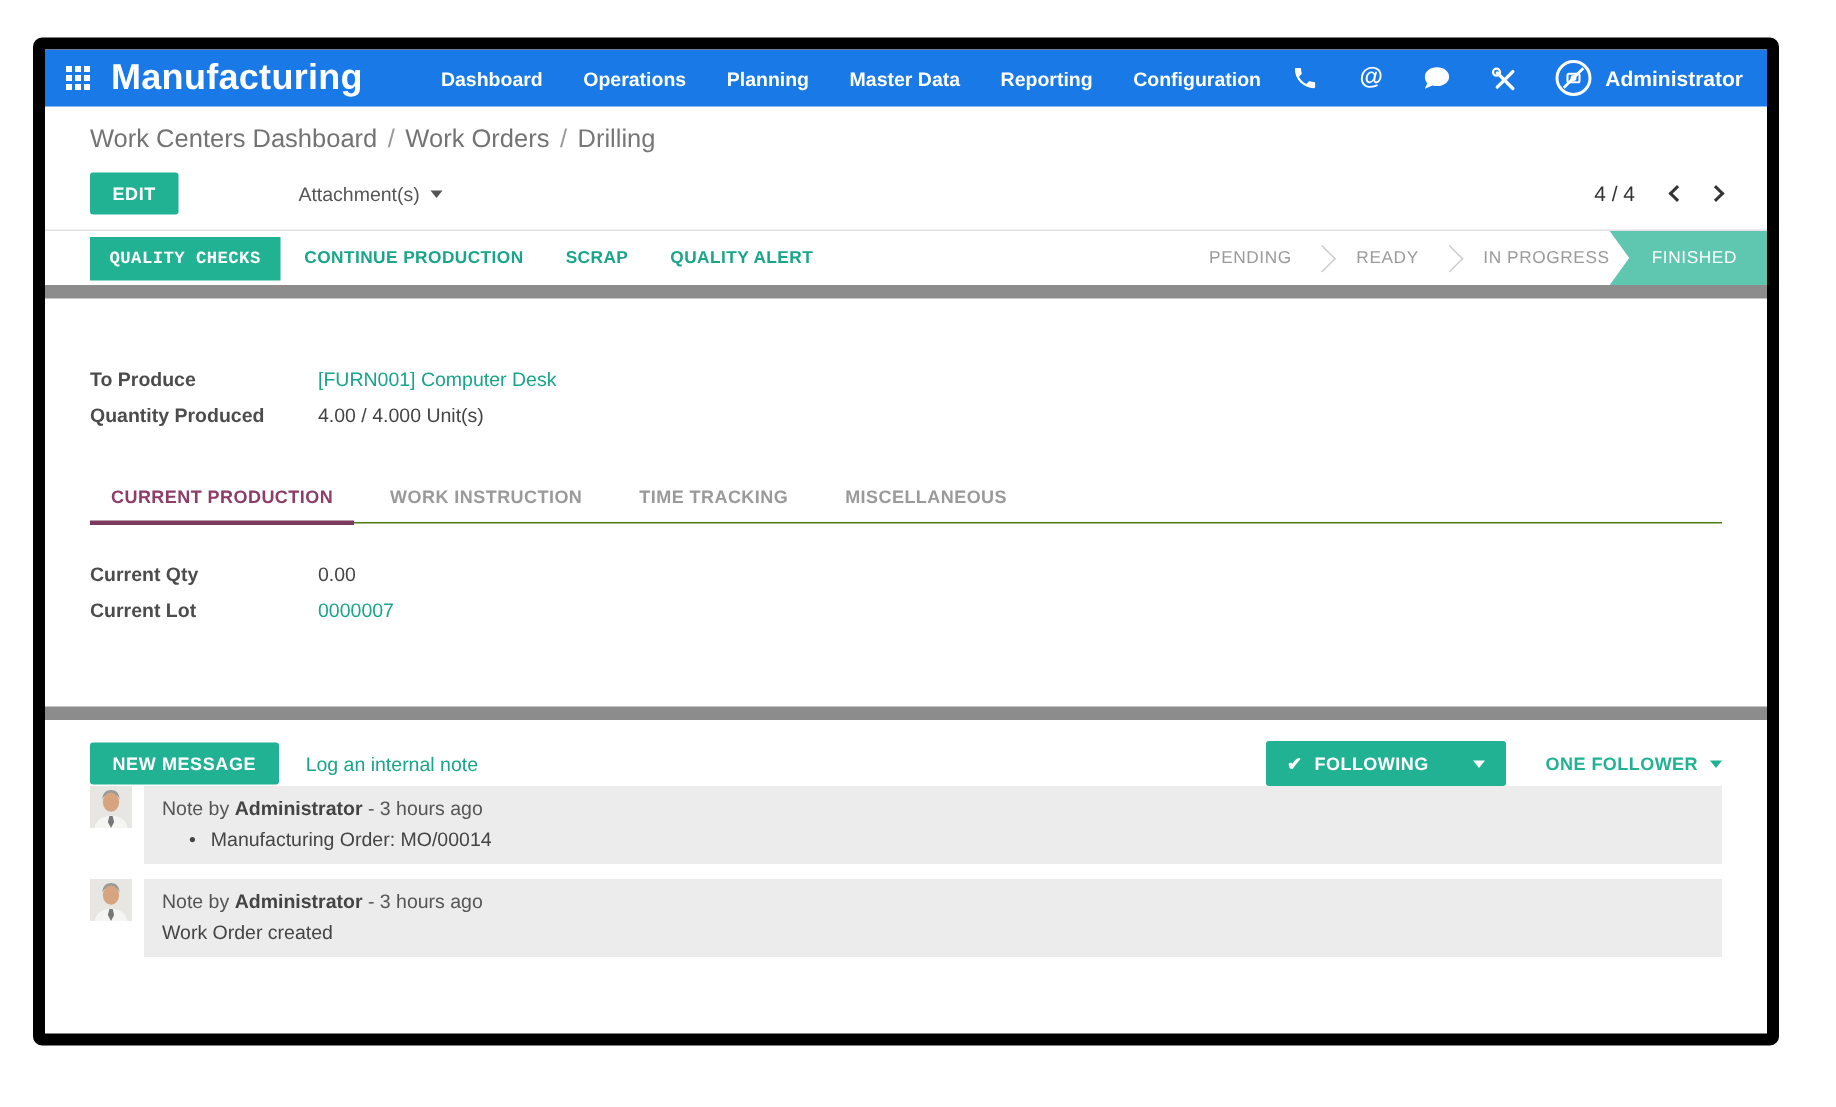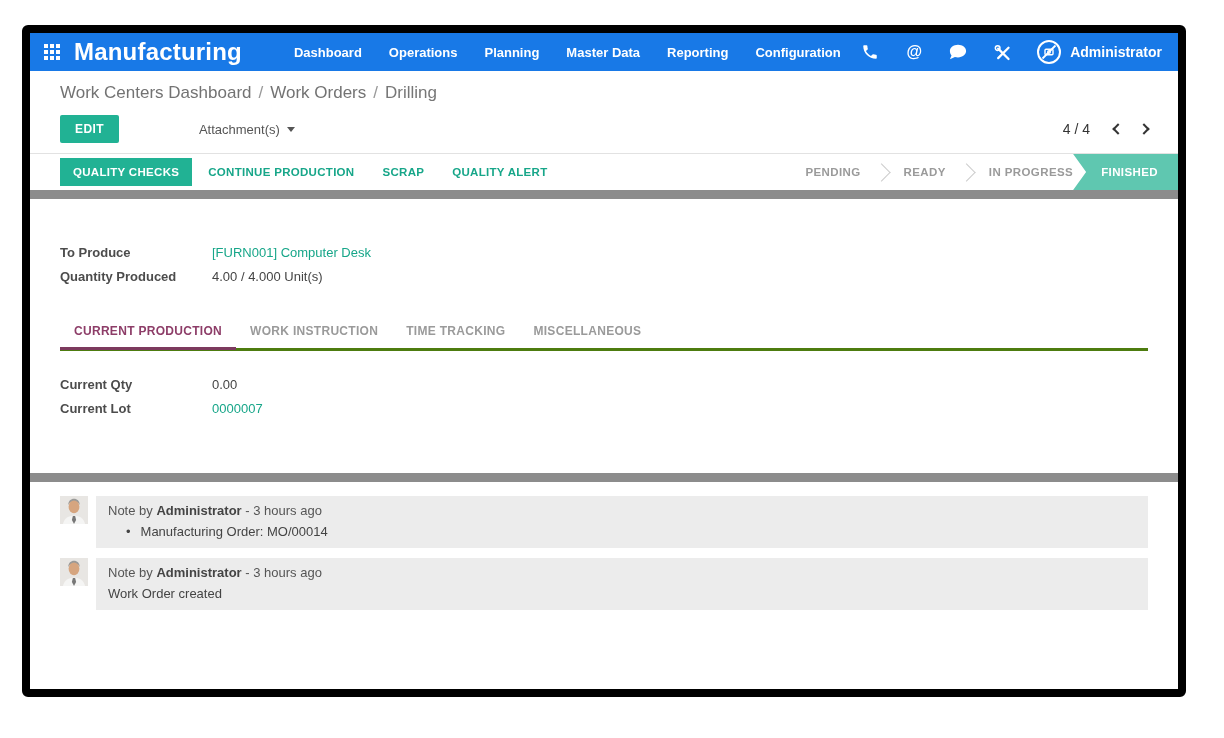--- a/index.html
+++ b/index.html
@@ -35,36 +35,36 @@
   .pager { display:flex; align-items:center; gap:10px; font-size:14px; color:#333; }
   .pg-chev { width:8px; height:8px; border-style:solid; border-color:#333; border-width:0 2px 2px 0; display:inline-block; cursor:pointer; }
   .pg-prev { transform:rotate(135deg); margin-left:14px; }
   .pg-next { transform:rotate(-45deg); margin-left:8px; }
 
   
   .statusbar { height:37px; border-top:1px solid #e2e2e2; display:flex; align-items:stretch; background:#fff; }
   .sb-left { display:flex; align-items:center; gap:4px; padding-left:30px; }
   .sb-btn { font-family:"Liberation Sans",sans-serif; font-size:11.5px; font-weight:bold; letter-spacing:.3px;
             border:none; background:transparent; color:#17a689; padding:6px 12px; cursor:pointer; white-space:nowrap; }
-  .sb-btn.primary { background:#21b294; color:#fff; padding:8px 13px; }
+  .sb-btn.primary { background:#21b294; color:#fff; padding:8px 13px;font-family:Liberation Mono, monospace; }
   .sb-right { margin-left:auto; display:flex; align-items:center; }
-  .stage { font-size:11.5px; font-weight:bold; letter-spacing:.4px; color:#9a9a9a; white-space:nowrap; cursor:pointer; }
+  .stage { font-size:11.5px; font-weight:normal; letter-spacing:.4px; color:#9a9a9a; white-space:nowrap; cursor:pointer; }
   .stage-chev { width:13px; height:13px; border-style:solid; border-color:#ccc; border-width:0 1px 1px 0; transform:rotate(-45deg); margin:0 16px 0 14px; }
   .stage-active { background:#5fc7b0; color:#fff; display:flex; align-items:center; padding:0 20px 0 28px; height:100%;
                   clip-path:polygon(0 0, 100% 0, 100% 100%, 0 100%, 13px 50%); }
   .gray-bar { height:9px; background:#8c8c8c; }
 
   
   .sheet { padding:46px 30px 0 30px; }
   .frow { display:flex; margin-bottom:9px; font-size:13px; }
   .flabel { width:152px; font-weight:bold; color:#4c4c4c; }
   .fval { color:#444; }
   .link { color:#17a689; cursor:pointer; }
 
-  .tabs { display:flex; margin-top:32px; border-bottom:3px solid #4d7c0f; }
+  .tabs { display:flex; gap:10px; margin-top:32px; border-bottom:1px solid #4d7c0f; }
   .tab { font-size:12px; font-weight:bold; letter-spacing:.3px; color:#9a9a9a; padding:8px 14px 9px 14px; cursor:pointer; white-space:nowrap; }
   .tab.active { color:#8d3d68; border-bottom:3px solid #7c3a5e; margin-bottom:-2px; }
   .tabsheet { padding-top:26px; padding-bottom:48px; }
 
   
   .chatter { padding:14px 30px 0 30px; }
   .ch-toolbar { display:flex; align-items:center; }
   .log-note { font-size:13px; color:#17a689; margin-left:18px; cursor:pointer; }
   .ch-right { margin-left:auto; display:flex; align-items:center; gap:26px; }
   .btn-following { background:#21b294; color:#fff; border:none; font-family:"Liberation Sans",sans-serif; font-size:12px; font-weight:bold;
@@ -209,20 +209,35 @@
       </div>
       <div class="frow">
         <div class="flabel">Current Lot</div>
         <div class="fval link">0000007</div>
       </div>
     </div>
   </div>
   <div class="gray-bar"></div>
 
   <div class="chatter">
+    <div class="ch-toolbar">
+      <button class="btn-teal">NEW MESSAGE</button>
+      <span class="log-note">Log an internal note</span>
+      <div class="ch-right">
+        <button class="btn-following">
+          <span>✔</span>
+          <span>FOLLOWING</span>
+          <span class="caret-down"></span>
+        </button>
+        <div class="one-follower">
+          <span>ONE FOLLOWER</span>
+          <span class="caret-down"></span>
+        </div>
+      </div>
+    </div>
 
 
     <div class="msg">
       <div class="msg-avatar">
         <svg width="28" height="28" viewBox="0 0 28 28">
           <rect width="28" height="28" fill="#e8e6e3"></rect>
           <path d="M8.3 9c0-4.2 2.6-6.3 5.7-6.3S19.7 4.8 19.7 9c-1-2.1-2.1-3.1-5.7-3.1S9.3 6.9 8.3 9z" fill="#9a9a98"></path>
           <ellipse cx="14" cy="10.8" rx="5.4" ry="6.4" fill="#d6a57f"></ellipse>
           <path d="M3 28c1-6 6-8.2 11-8.2s10 2.2 11 8.2z" fill="#f5f5f4"></path>
           <path d="M12.9 20h2.2l1 4-2.1 4-2.1-4z" fill="#777"></path>

